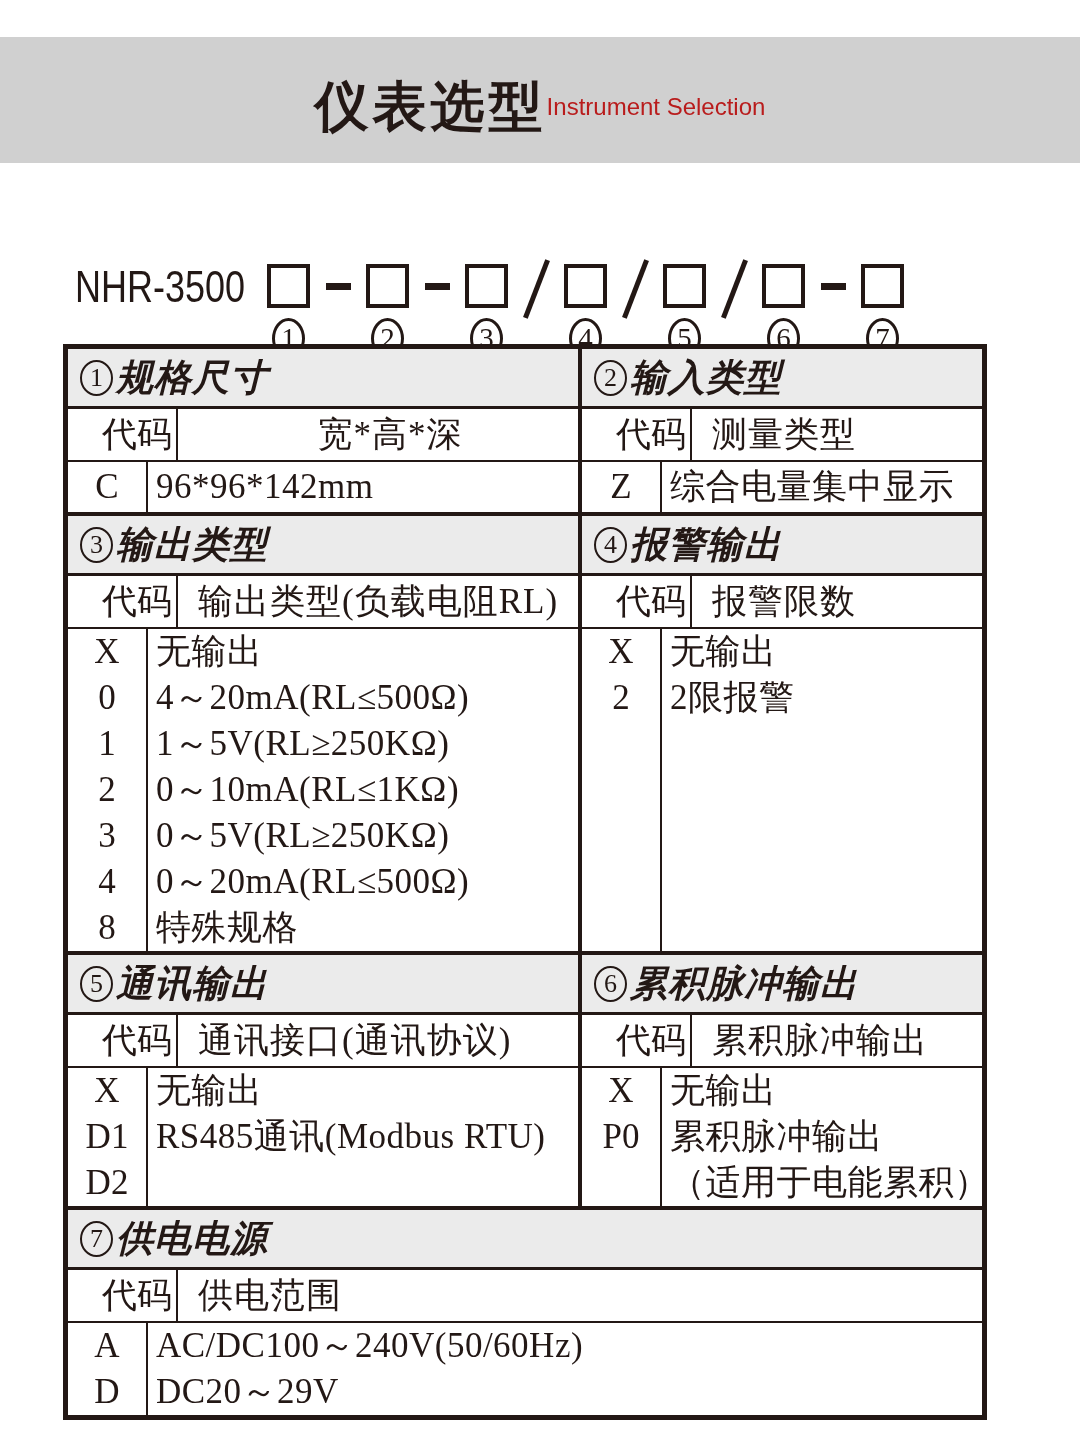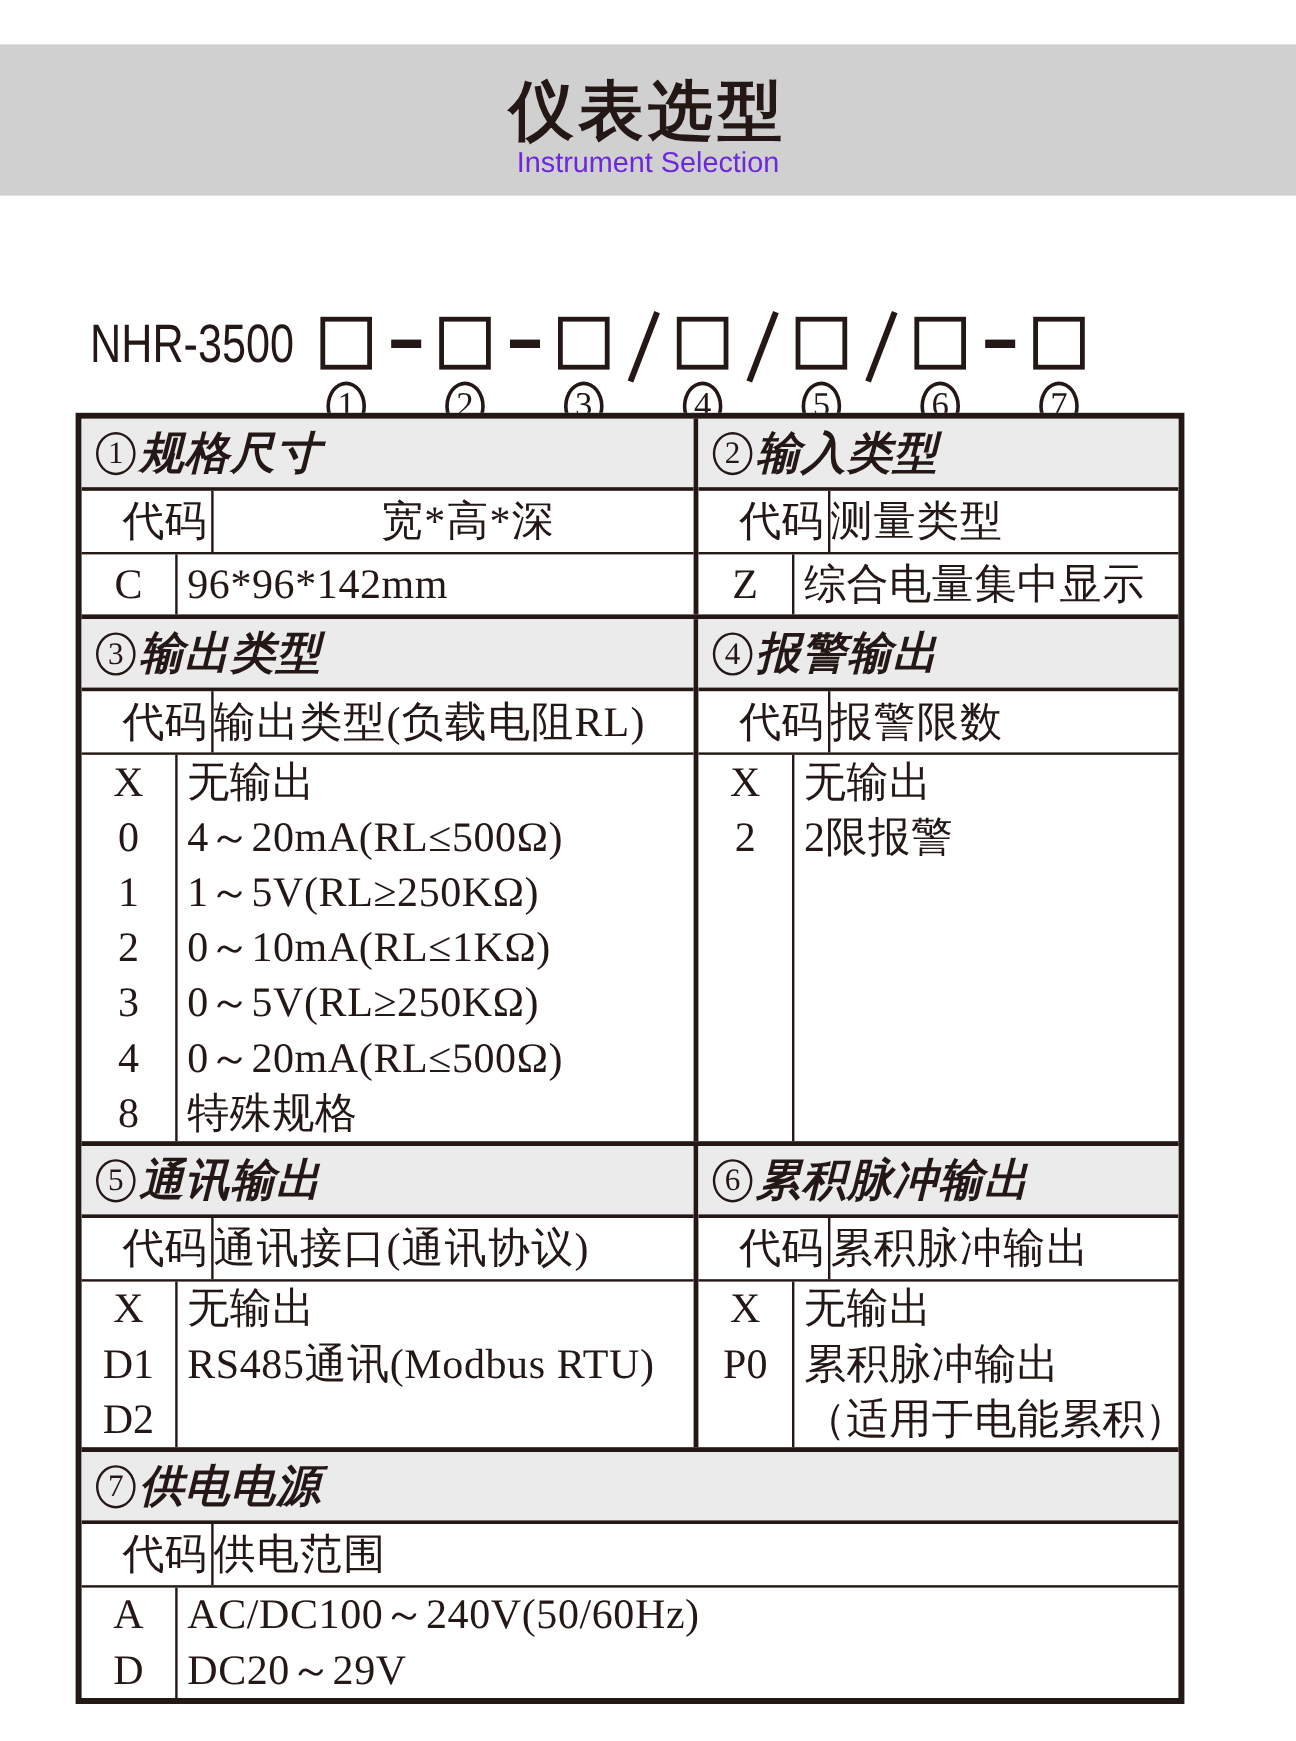--- a/index.html
+++ b/index.html
@@ -16,30 +16,30 @@
     background:var(--page-bg);
     overflow:hidden;
     font-family:"Liberation Serif","DejaVu Serif",serif;
     color:var(--ink);
   }
 
   
   .banner{
     position:absolute;left:0;top:37px;width:1080px;height:126px;
     background:var(--banner-bg);
-    display:flex;flex-direction:column;align-items:center;justify-content:center;
+    display:flex;flex-direction:row;align-items:center;justify-content:center;
     padding-top:12px;
   }
   .banner-title{
     font-family:"Liberation Sans","DejaVu Sans",sans-serif;
     font-weight:bold;font-size:54px;letter-spacing:4px;line-height:58px;
   }
   .banner-subtitle{
     font-family:"Liberation Sans","DejaVu Sans",sans-serif;
-    font-size:24px;line-height:26px;color:#6d28d9;margin-top:1px;
+    font-size:24px;line-height:26px;color:#b91c1c;margin-top:1px;
   }
 
   
   .model{
     position:absolute;left:75px;top:264px;
     display:flex;align-items:flex-start;
   }
   .model-prefix{
     width:192px;height:44px;line-height:46px;overflow:visible;white-space:nowrap;
     font-family:"Liberation Sans","DejaVu Sans",sans-serif;
@@ -84,21 +84,21 @@
     font-family:"Liberation Sans","DejaVu Sans",sans-serif;
     font-weight:bold;font-size:37px;letter-spacing:1px;font-style:italic;
   }
   .chrow{height:53px;border-bottom:2px solid var(--ink);display:flex;}
   .ccode{
     width:80px;flex:none;border-right:2px solid var(--ink);
     display:flex;align-items:center;justify-content:center;
     font-size:35px;
     margin-left:30px;
   }
-  .cdesc{flex:1;display:flex;align-items:center;padding-left:0;font-size:35px;letter-spacing:1px;}
+  .cdesc{flex:1;display:flex;align-items:center;padding-left:20px;font-size:35px;letter-spacing:1px;}
   .cdesc.center{justify-content:center;padding-left:0;margin-left:24px;}
   .tbody{flex:1;display:flex;min-height:0;}
   .codes{width:80px;flex:none;border-right:2px solid var(--ink);text-align:center;}
   .descs{flex:1;padding-left:8px;}
   .line{height:46px;line-height:46px;font-size:35px;white-space:nowrap;}
   .line.tall{height:50px;line-height:50px;}
   .descs .line{letter-spacing:0.5px;}
 </style>
 </head>
 <body>

